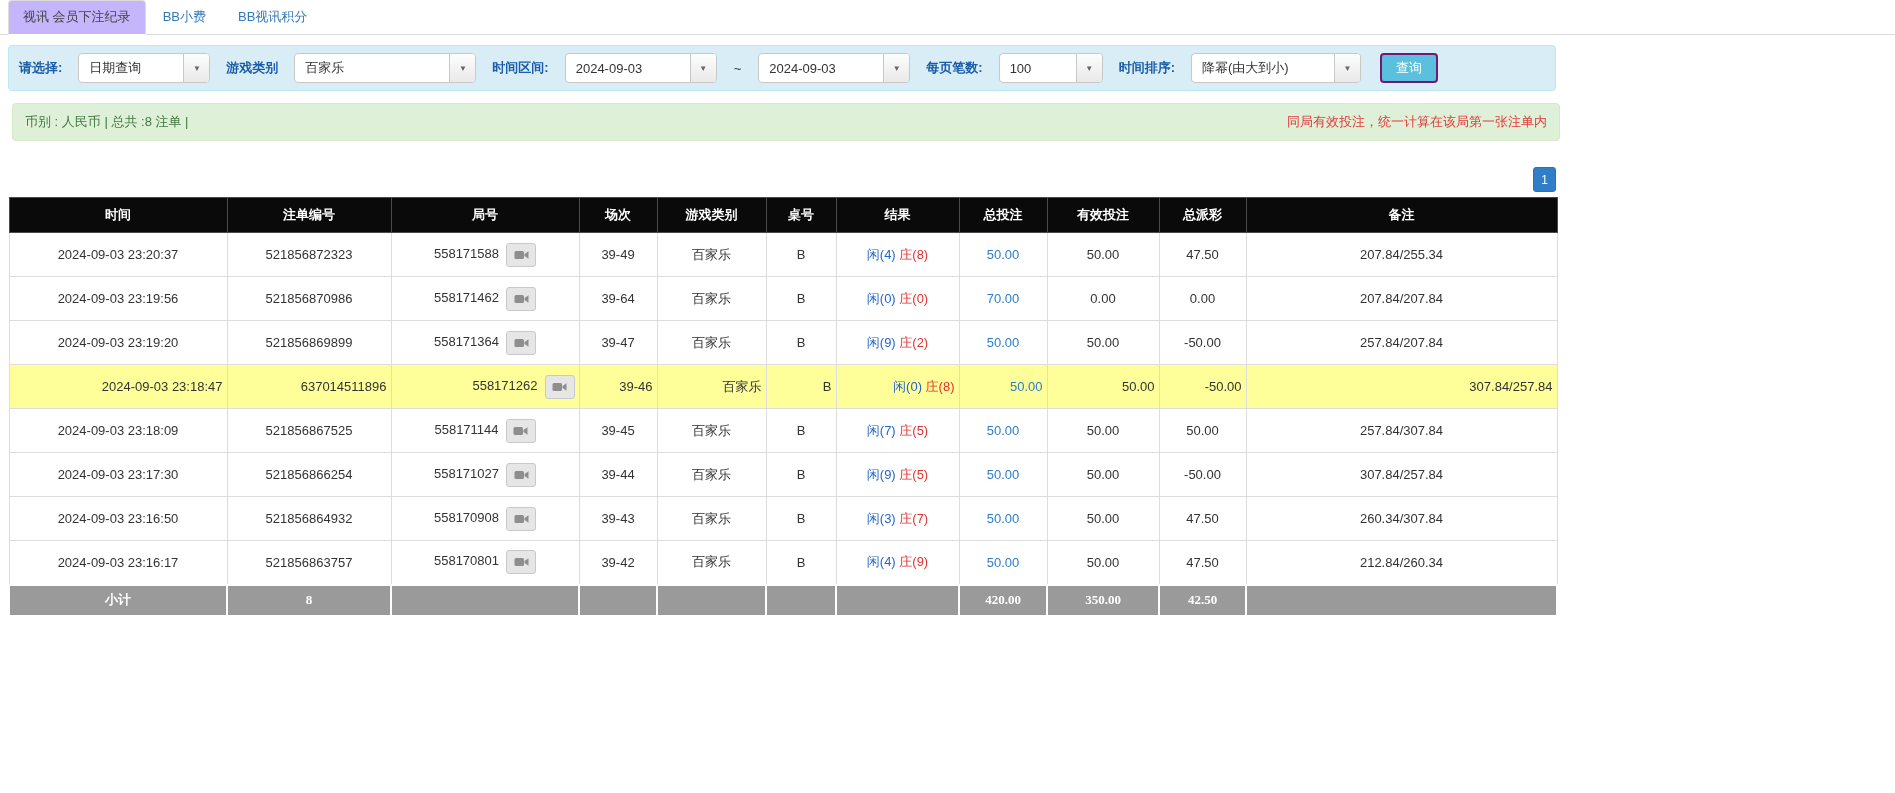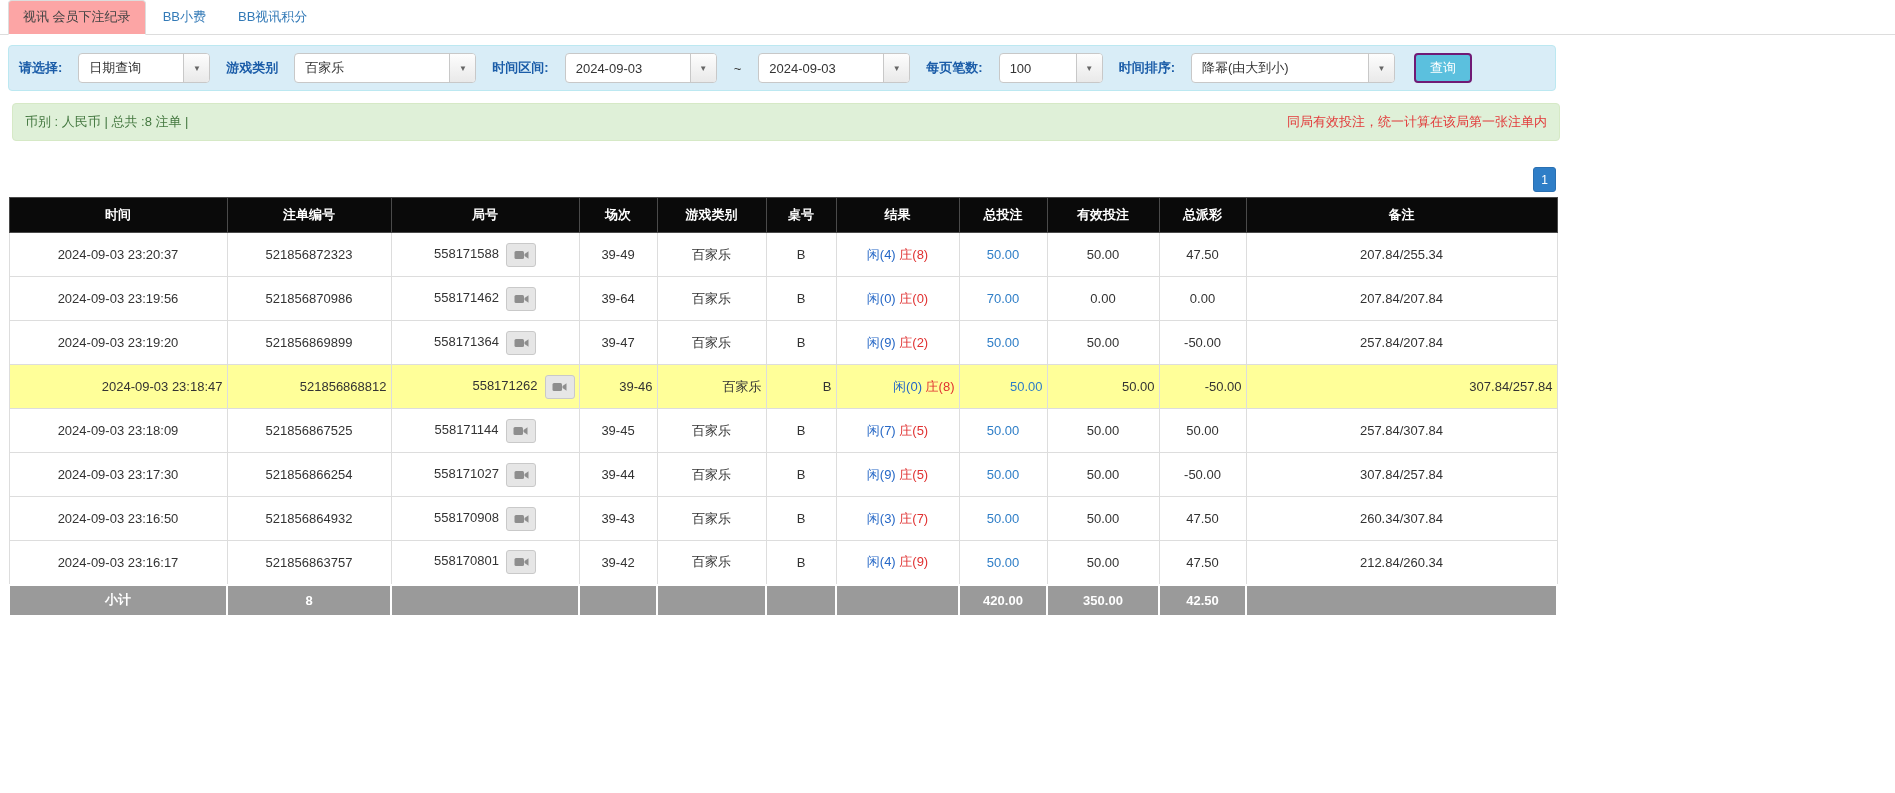--- a/index.html
+++ b/index.html
@@ -27,21 +27,21 @@
     margin-bottom: -1px;
     color: #337ab7;
     border: 1px solid transparent;
     border-radius: 4px 4px 0 0;
     cursor: pointer;
     white-space: nowrap;
     line-height: 1.3;
   }
   .tab.active {
     color: #444;
-    background: #fca5a5;
+    background: #c4b5fd;
     border-color: #ddd #ddd #fff #ddd;
   }
 
   
   .filterbar {
     width: 1548px;
     height: 46px;
     margin: 10px 8px 0 8px;
     background: #d9edf7;
     border: 1px solid #bce8f1;
@@ -177,20 +177,21 @@
     cursor: pointer;
   }
   .records tr.summary td {
     background: #9a9a9a;
     color: #fff;
     font-weight: bold;
     border: 2px solid #ffffff;
     height: 31px;
     padding: 4px;
     text-align: center;
+    font-family: Liberation Serif, serif;
   }
 </style>
 </head>
 <body>
 
 <div class="tabbar">
   <div class="tab active">视讯 会员下注纪录</div>
   <div class="tab">BB小费</div>
   <div class="tab">BB视讯积分</div>
 </div>
@@ -219,21 +220,21 @@
     <span class="caret-btn">▼</span>
   </div>
 
   <span class="flabel">每页笔数:</span>
   <div class="combo" style="width:104px">
     <span class="val">100</span>
     <span class="caret-btn">▼</span>
   </div>
 
   <span class="flabel">时间排序:</span>
-  <div class="combo" style="width:204px">
+  <div class="combo" style="width:170px">
     <span class="val">降幂(由大到小)</span>
     <span class="caret-btn">▼</span>
   </div>
 
   <button class="btn-query">查询</button>
 </div>
 
 <div class="infobar">
   <span class="info-left">币别 : 人民币 | 总共 :8 注单 |</span>
   <span class="info-right">同局有效投注，统一计算在该局第一张注单内</span>
@@ -322,21 +323,21 @@
         <td>百家乐</td>
         <td>B</td>
         <td><span class="result-player">闲(9)</span> <span class="result-banker">庄(2)</span></td>
         <td><span class="amount-link">50.00</span></td>
         <td>50.00</td>
         <td class="neg">-50.00</td>
         <td>257.84/207.84</td>
       </tr>
       <tr class="highlight">
         <td>2024-09-03 23:18:47</td>
-        <td>521856868812</td>
+        <td>637014511896</td>
         <td><span>558171262</span><span class="video-btn">
             <svg width="15" height="12" viewBox="0 0 15 12">
               <rect x="0.5" y="2" width="9.5" height="8" rx="1.5" fill="#8e8e8e"></rect>
               <path d="M10.5 5 L14.5 2.3 V9.7 L10.5 7 Z" fill="#8e8e8e"></path>
             </svg>
           </span></td>
         <td>39-46</td>
         <td>百家乐</td>
         <td>B</td>
         <td><span class="result-player">闲(0)</span> <span class="result-banker">庄(8)</span></td>

